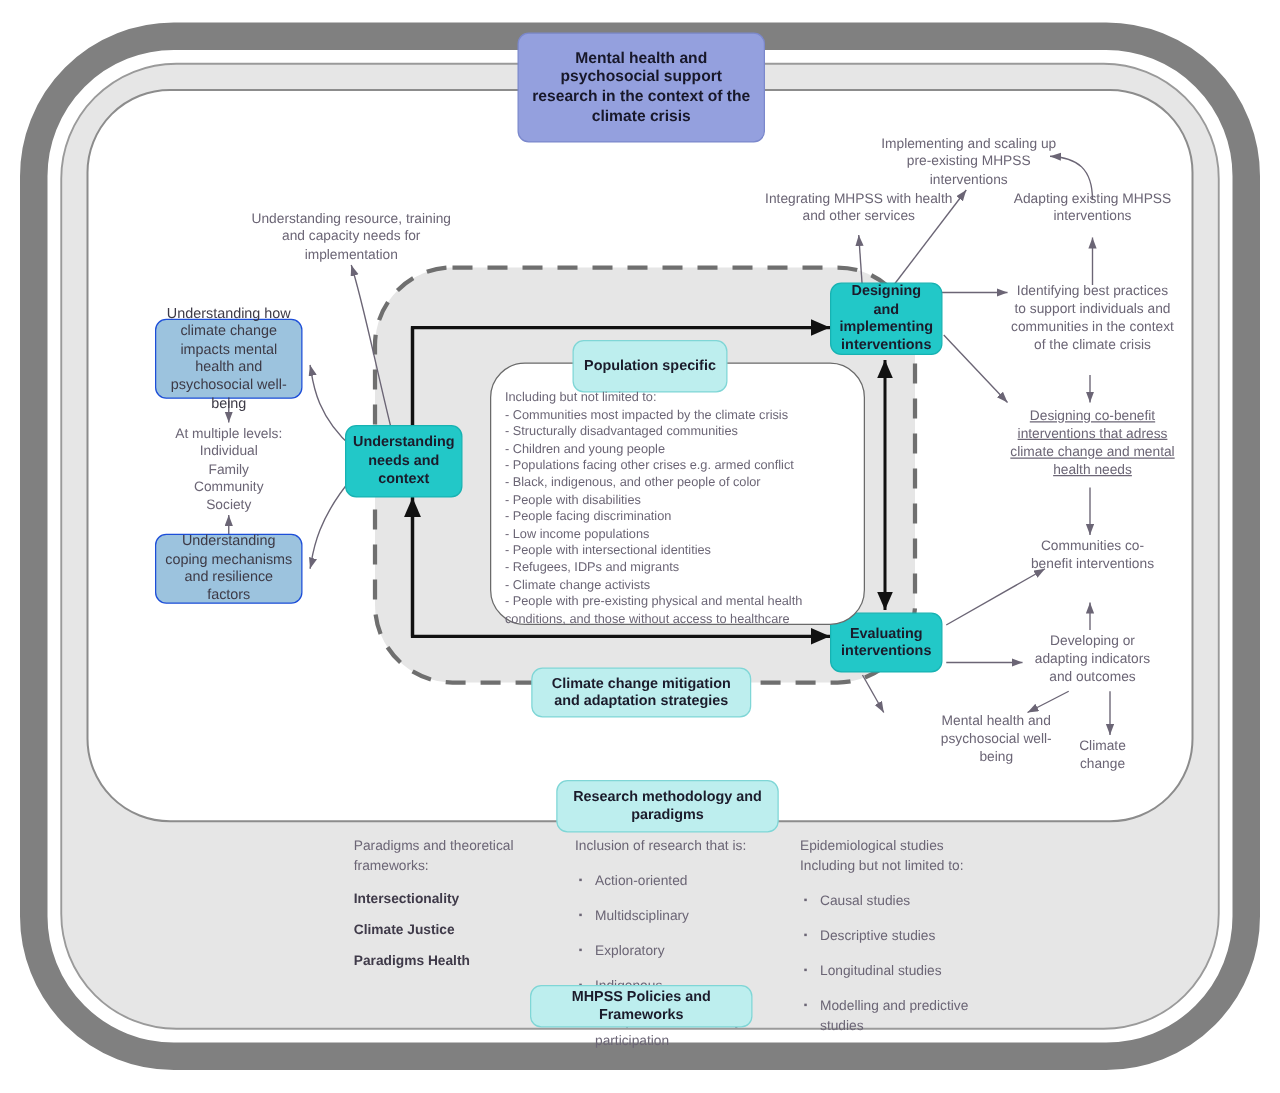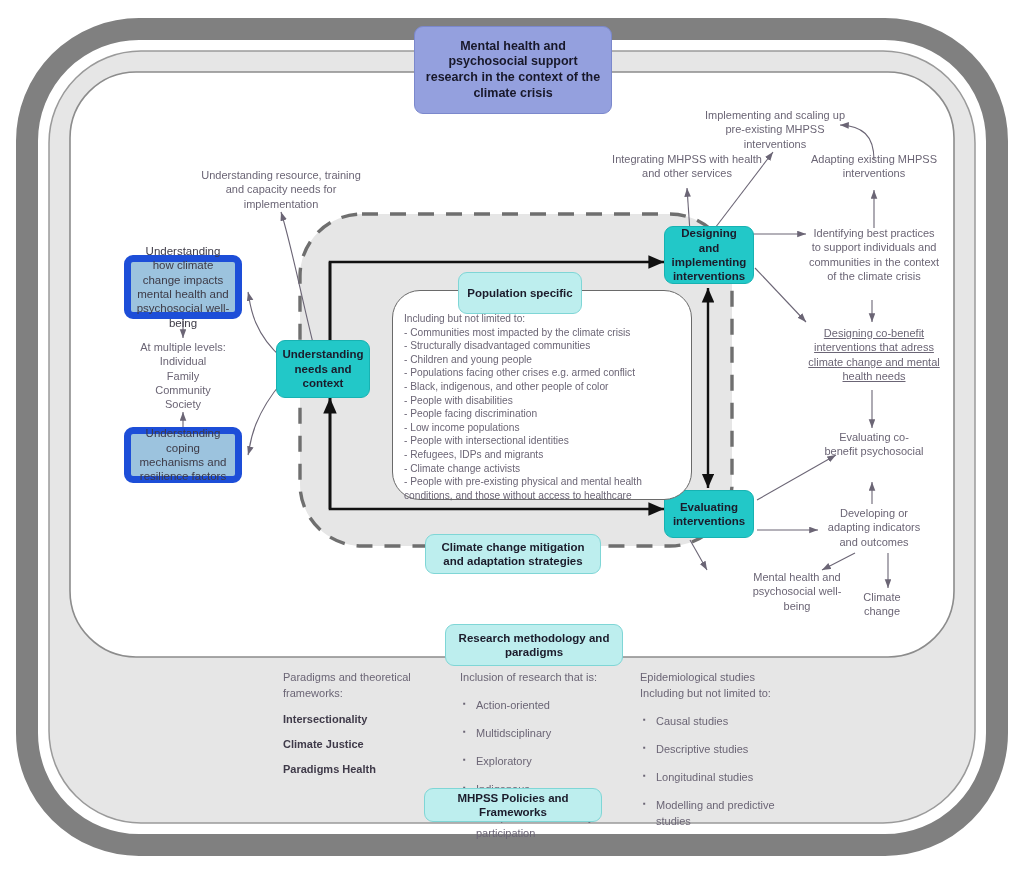--- a/index.html
+++ b/index.html
@@ -4,21 +4,21 @@
 <style>
   html,body{margin:0;padding:0;background:#ffffff;}
   body{width:1024px;height:874px;position:relative;overflow:hidden;
        font-family:"Liberation Sans","DejaVu Sans",sans-serif;color:#595163;}
   #stage{position:absolute;left:0;top:0;width:1024px;height:874px;}
   svg.layer{position:absolute;left:0;top:0;width:1024px;height:874px;}
   .node{position:absolute;box-sizing:border-box;display:flex;align-items:center;
         justify-content:center;text-align:center;line-height:1.25;}
   .teal{background:#22c8c8;border:1px solid #17b2b2;border-radius:9px;
         color:#1b1b2b;font-weight:bold;font-size:11.5px;}
-  .lblue{background:#9cc3de;border:7px solid #1d4ed8;border-radius:9px;
+  .lblue{background:#9cc3de;border:1px solid #1d4ed8;border-radius:9px;
          color:#3d3a46;font-size:11.5px;}
   .cyanlite{background:#bdeeee;border:1px solid #7fd6d6;border-radius:9px;
             color:#1b1b2b;font-weight:bold;font-size:11.5px;}
   .lavender{background:#94a0de;border:1px solid #7b88cc;border-radius:9px;
             color:#18182a;font-weight:bold;font-size:12.5px;}
   .ann{position:absolute;text-align:center;font-size:11px;color:#6b6575;line-height:1.3;}
   .popbox{position:absolute;background:#ffffff;border:1px solid #6a6a6a;border-radius:28px;}
   .poplist{position:absolute;font-size:10.2px;color:#6b6575;line-height:1.335;text-align:left;}
   .methcol{position:absolute;font-size:11px;color:#6b6575;line-height:1.45;text-align:left;}
   .methcol b{color:#3f3a49;}
@@ -144,21 +144,21 @@
   <div class="ann" style="left:607px;top:152px;width:160px;">Integrating MHPSS with health and other services</div>
 
   <div class="ann" style="left:700px;top:108px;width:150px;">Implementing and scaling up pre-existing MHPSS interventions</div>
 
   <div class="ann" style="left:808px;top:152px;width:132px;">Adapting existing MHPSS interventions</div>
 
   <div class="ann" style="left:808px;top:226px;width:132px;">Identifying best practices to support individuals and communities in the context of the climate crisis</div>
 
   <div class="ann" style="left:808px;top:326px;width:132px;text-decoration:underline;">Designing co-benefit interventions that adress climate change and mental health needs</div>
 
-  <div class="ann" style="left:824px;top:430px;width:100px;">Evaluating co-benefit psychosocial</div>
+  <div class="ann" style="left:824px;top:430px;width:100px;">Communities co-benefit interventions</div>
 
   <div class="ann" style="left:818px;top:506px;width:112px;">Developing or adapting indicators and outcomes</div>
 
   <div class="ann" style="left:744px;top:570px;width:106px;">Mental health and psychosocial well-being</div>
 
   <div class="ann" style="left:848px;top:590px;width:68px;">Climate change</div>
 
 
   <div class="node cyanlite" style="left:424px;top:624px;width:178px;height:42px;padding:3px 8px;margin-left:21px;">Research methodology and paradigms</div>
 

